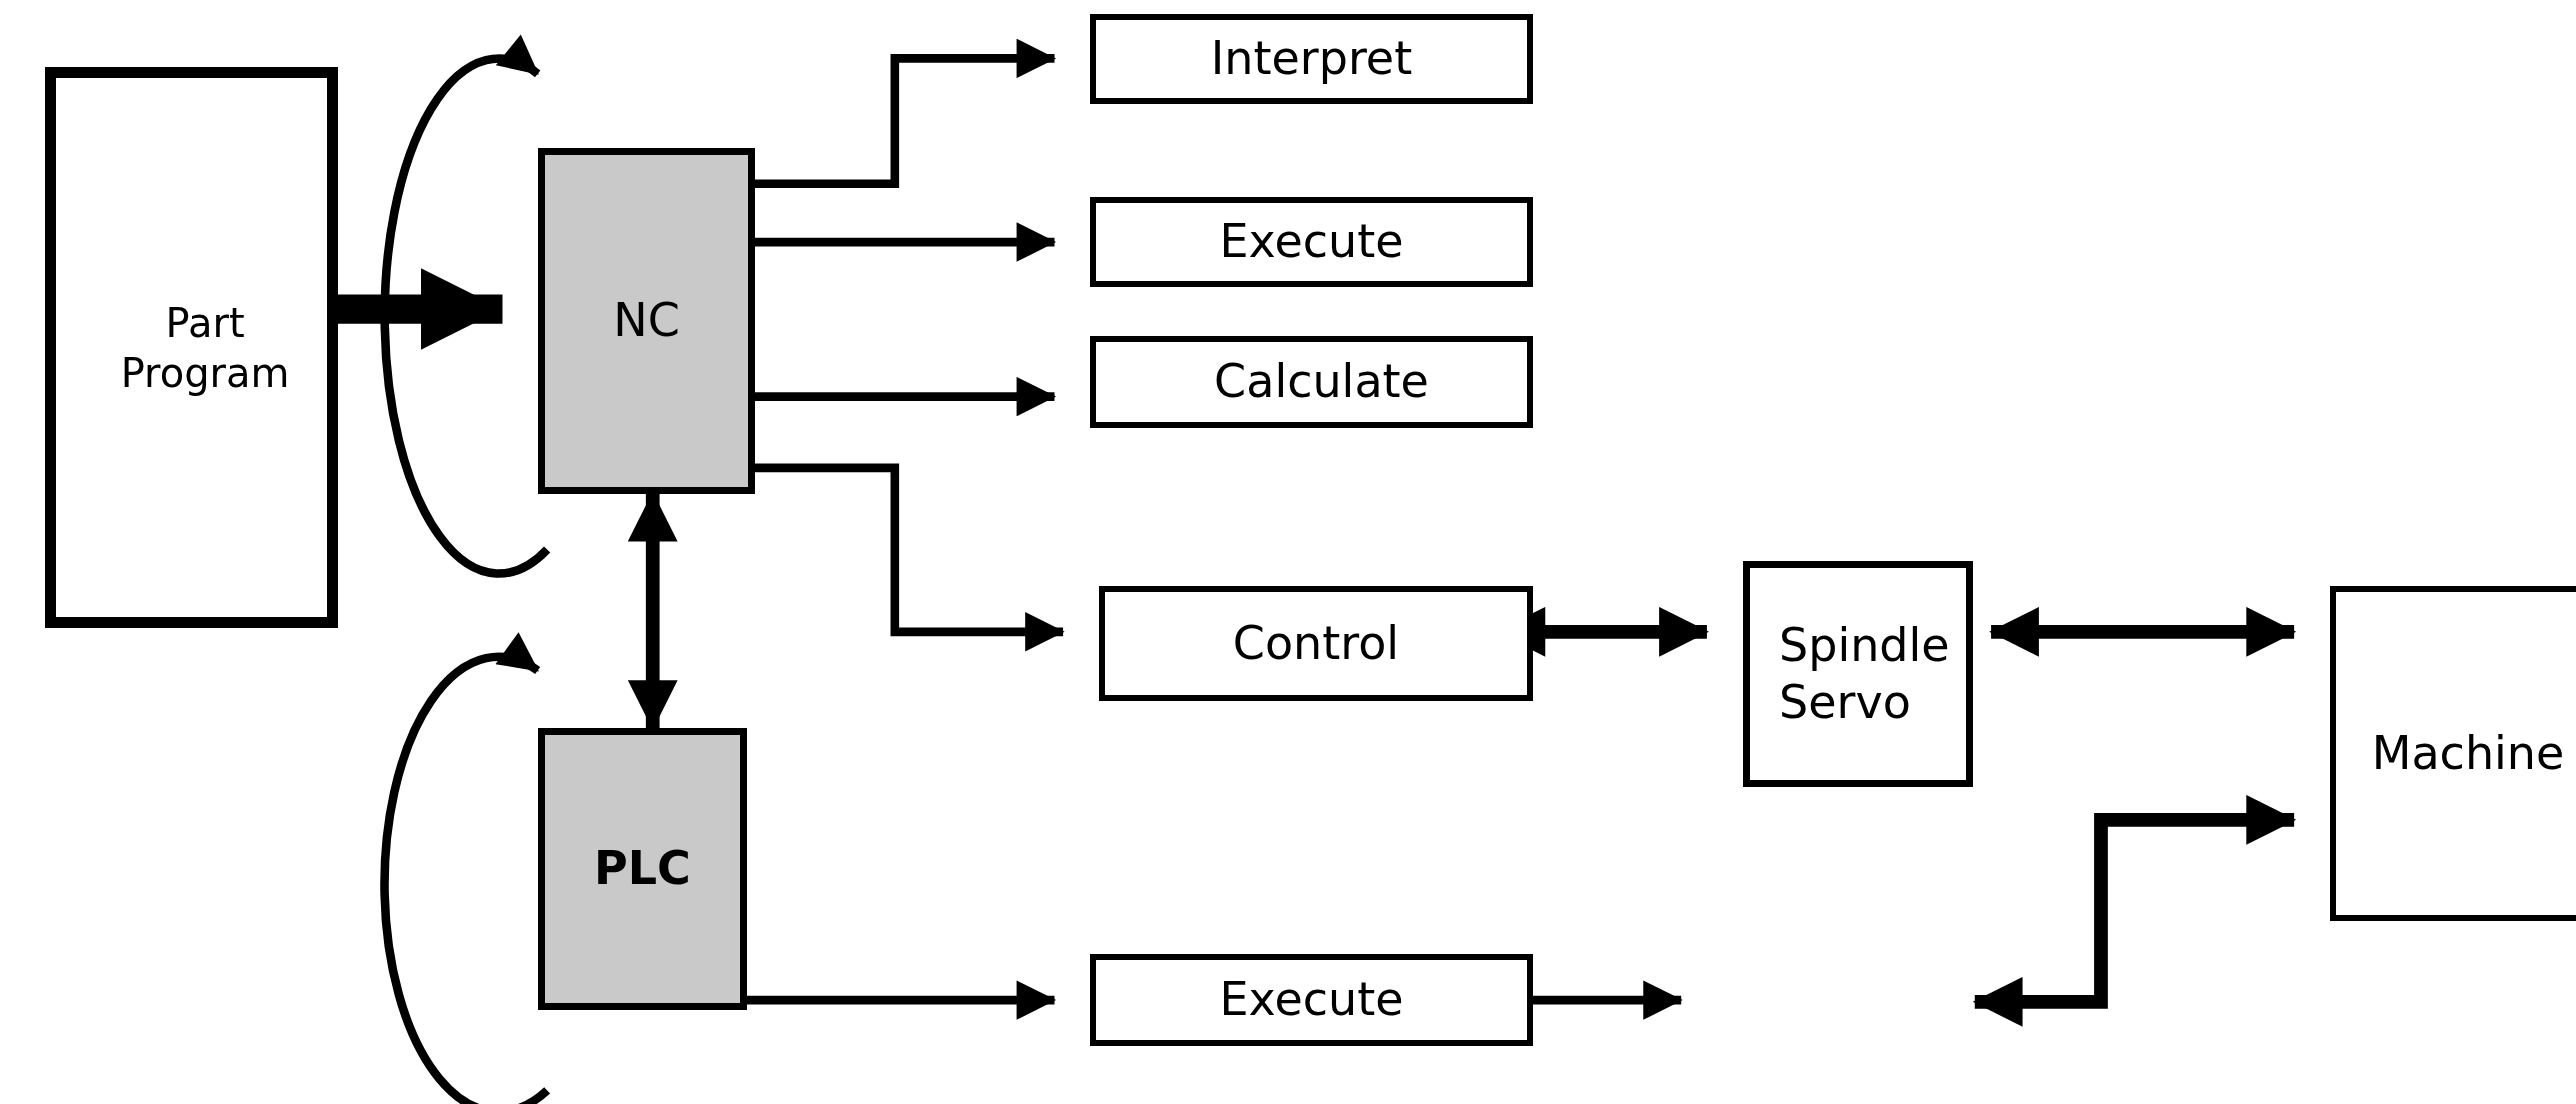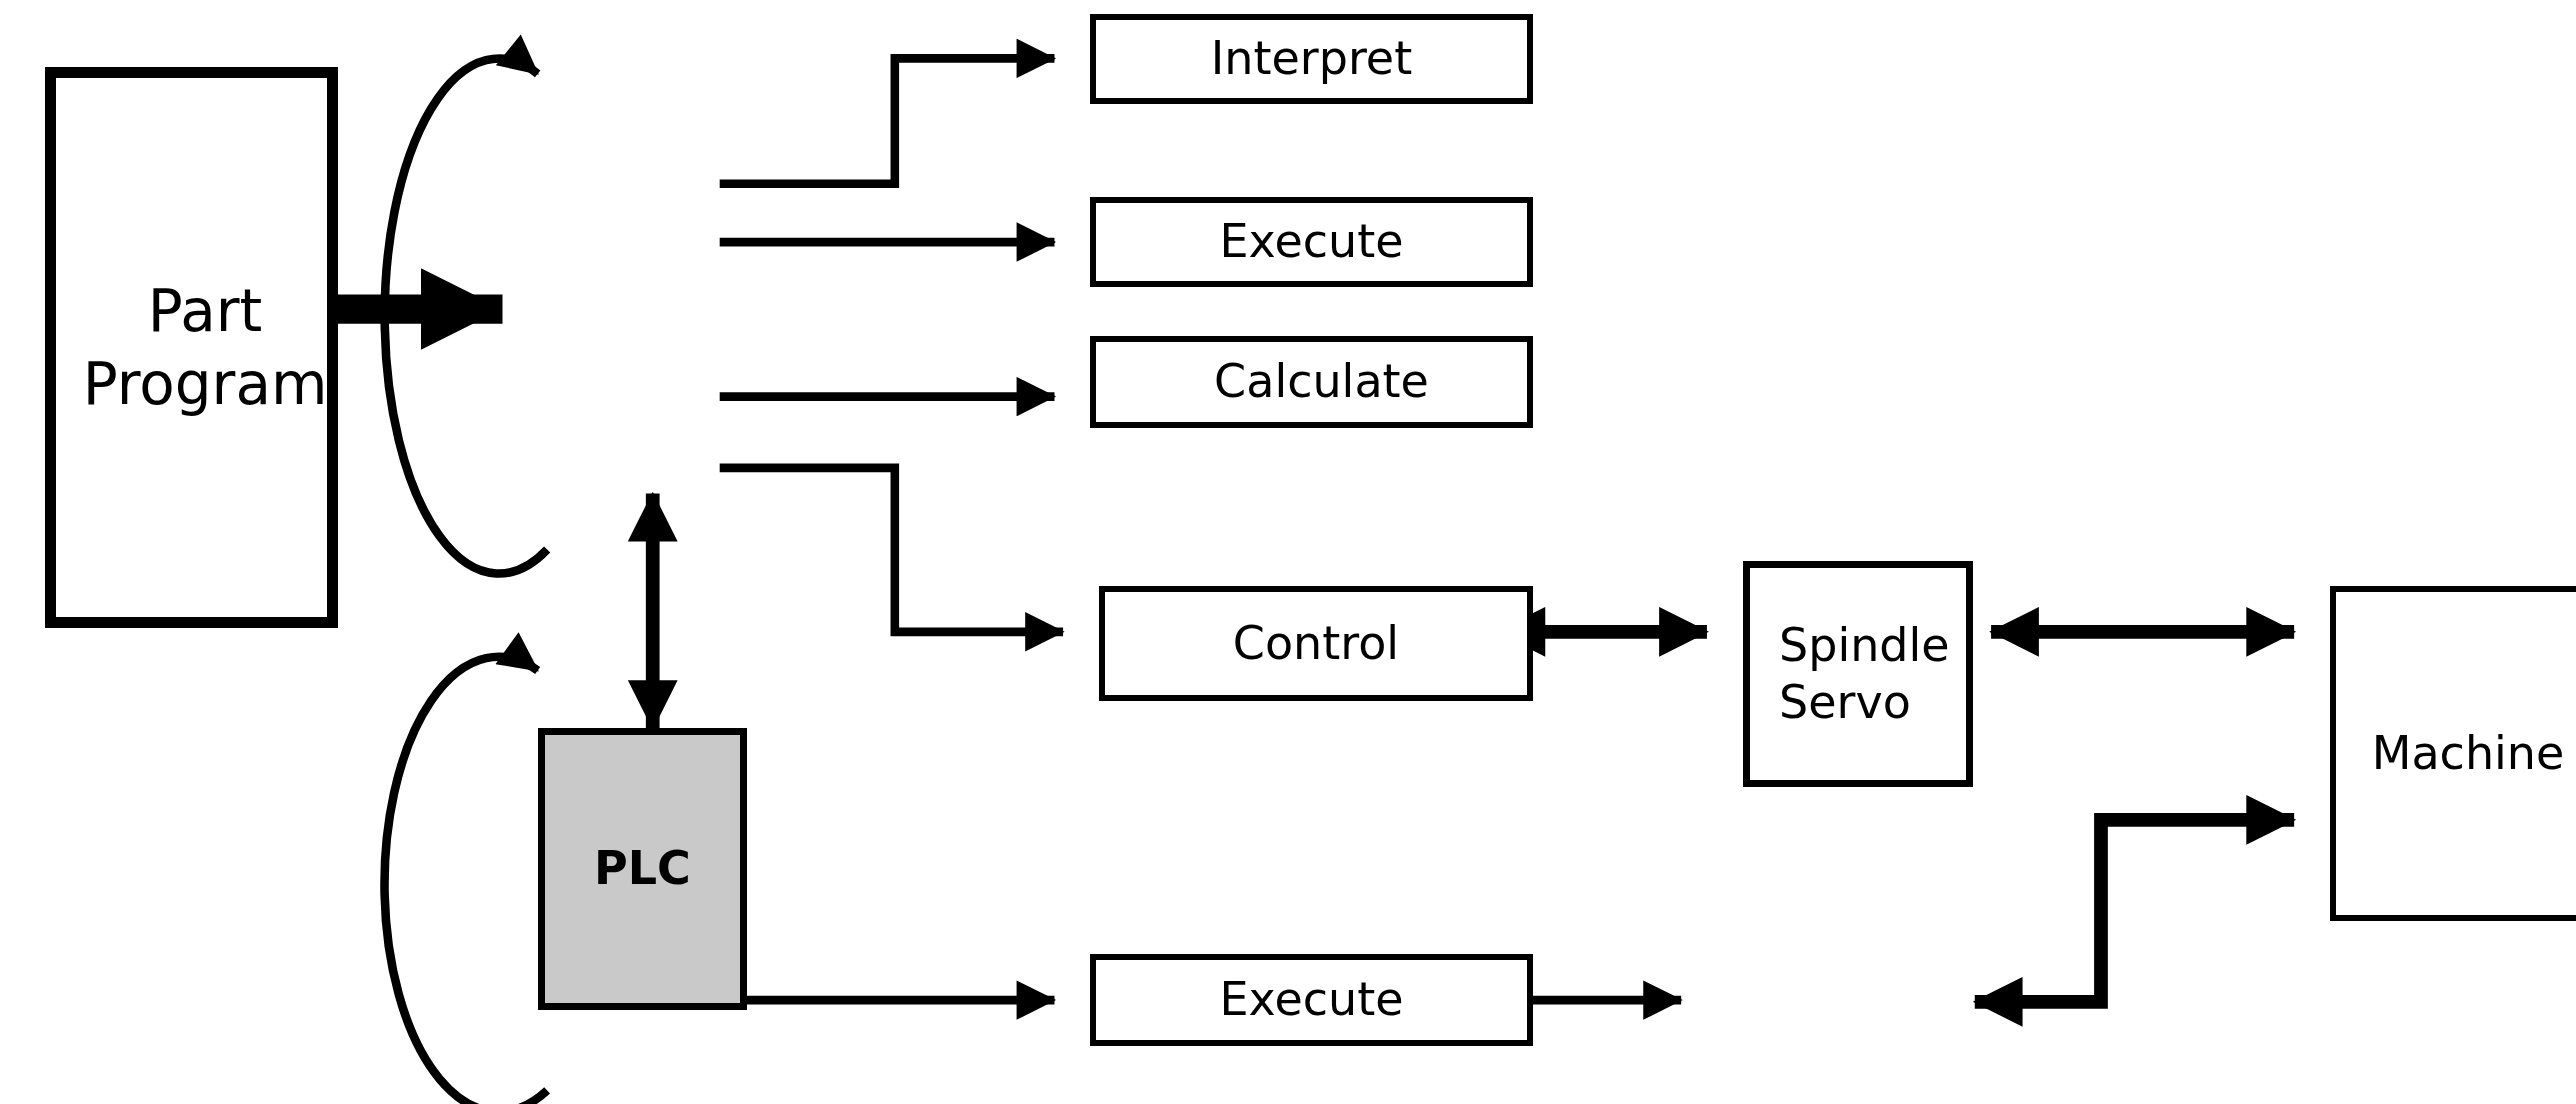--- a/index.html
+++ b/index.html
@@ -69,25 +69,28 @@
 
     <path class="wire w16" d="M760 575 L760 848" marker-start="url(#mThick)" marker-end="url(#mThick)"></path>
     <path class="wire w16" d="M1744 736 L1988 736" marker-start="url(#mThick)" marker-end="url(#mThick)"></path>
     <path class="wire w16" d="M2319 736 L2672 736" marker-start="url(#mThick)" marker-end="url(#mThick)"></path>
     <path class="wire w16" d="M2300 1167 L2447 1167 L2447 955 L2672 955" marker-start="url(#mThick)" marker-end="url(#mThick)"></path>
 
     <path class="wire w10" d="M828 1165 L1228 1165" marker-end="url(#mStd)"></path>
     <path class="wire w10" d="M1744 1165 L1958 1165" marker-end="url(#mStd)"></path>
   </svg>
 
-  <div class="node" style="left:8.6px; top:67px; width:293px; height:561px; border-width:11px; font-size:58px;padding-left:28px;">
+  <div class="node" style="left:8.6px; top:67px; width:293px; height:561px; border-width:11px; font-size:40px;padding-left:28px;">
     <span>Part
 Program</span>
   </div>
 
+  <div class="node gray" style="left:502px; top:148px; width:217px; height:346px;">
+    <span>NC</span>
+  </div>
 
   <div class="node gray" style="left:502px; top:728px; width:209px; height:282px;font-weight:bold;">
     <span>PLC</span>
   </div>
 
   <div class="node" style="left:1054px; top:13.7px; width:443px; height:90px; border-width:6.9px;">
     <span>Interpret</span>
   </div>
 
   <div class="node" style="left:1054px; top:197px; width:443px; height:90px; border-width:6.9px;">

